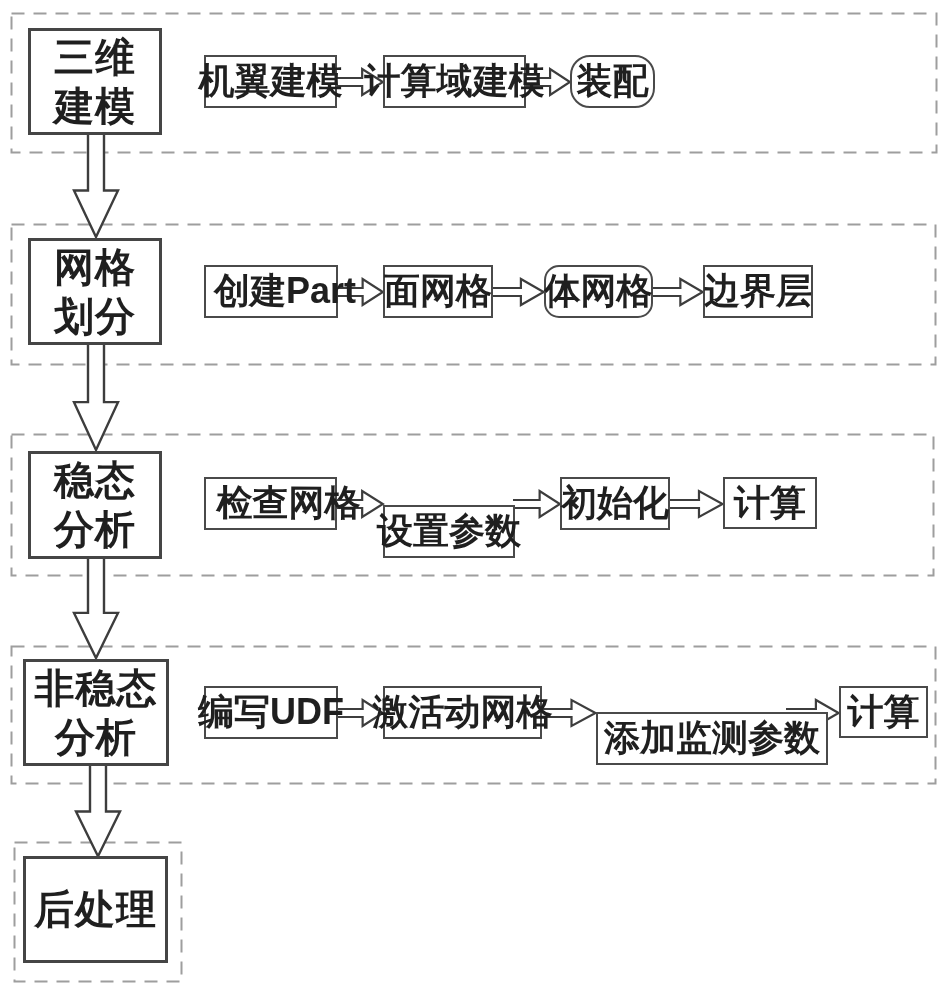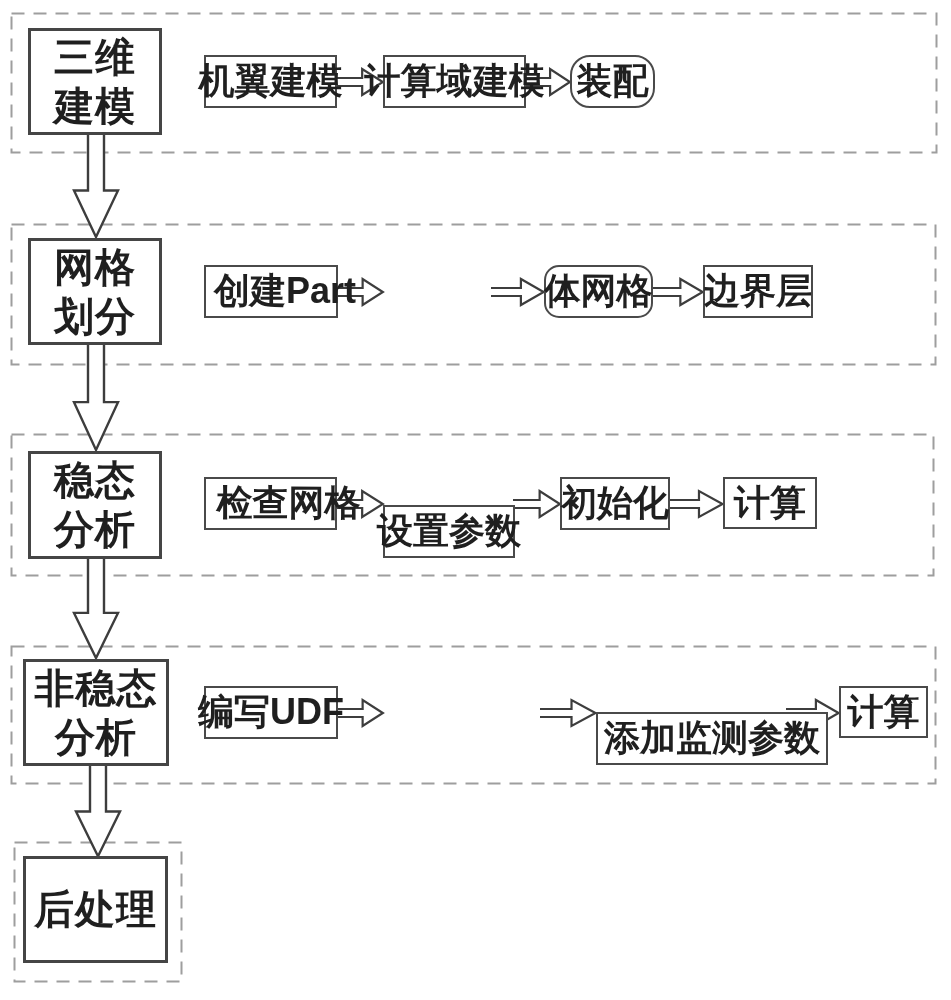--- a/index.html
+++ b/index.html
@@ -121,20 +121,21 @@
         <polygon points="-2,11 25,11 25,2 44,15 25,28 25,19 -2,19" fill="#ffffff" stroke="#3d3d3d" stroke-width="2.2" vector-effect="non-scaling-stroke"></polygon>
       </svg>
   </div>
   <div class="h-arrow" style="left:524px; top:67px; width:48px; height:30px;">
     <svg viewBox="0 0 46 30" preserveAspectRatio="none">
         <polygon points="-2,11 25,11 25,2 44,15 25,28 25,19 -2,19" fill="#ffffff" stroke="#3d3d3d" stroke-width="2.2" vector-effect="non-scaling-stroke"></polygon>
       </svg>
   </div>
 
   <div class="step-box" style="left:204px; top:265px; width:134px; height:53px;padding-left:28px;">创建Part</div>
+  <div class="step-box" style="left:383px; top:265px; width:110px; height:53px;">面网格</div>
   <div class="step-box" style="left:544px; top:265px; width:109px; height:53px;border-radius:15px;">体网格</div>
   <div class="step-box" style="left:703px; top:265px; width:110px; height:53px;">边界层</div>
   <div class="h-arrow" style="left:336px; top:277px; width:49px; height:30px;">
     <svg viewBox="0 0 46 30" preserveAspectRatio="none">
         <polygon points="-2,11 25,11 25,2 44,15 25,28 25,19 -2,19" fill="#ffffff" stroke="#3d3d3d" stroke-width="2.2" vector-effect="non-scaling-stroke"></polygon>
       </svg>
   </div>
   <div class="h-arrow" style="left:491px; top:277px; width:55px; height:30px;">
     <svg viewBox="0 0 46 30" preserveAspectRatio="none">
         <polygon points="-2,11 25,11 25,2 44,15 25,28 25,19 -2,19" fill="#ffffff" stroke="#3d3d3d" stroke-width="2.2" vector-effect="non-scaling-stroke"></polygon>
@@ -160,20 +161,21 @@
         <polygon points="-2,11 25,11 25,2 44,15 25,28 25,19 -2,19" fill="#ffffff" stroke="#3d3d3d" stroke-width="2.2" vector-effect="non-scaling-stroke"></polygon>
       </svg>
   </div>
   <div class="h-arrow" style="left:668px; top:489px; width:57px; height:30px;">
     <svg viewBox="0 0 46 30" preserveAspectRatio="none">
         <polygon points="-2,11 25,11 25,2 44,15 25,28 25,19 -2,19" fill="#ffffff" stroke="#3d3d3d" stroke-width="2.2" vector-effect="non-scaling-stroke"></polygon>
       </svg>
   </div>
 
   <div class="step-box" style="left:204px; top:686px; width:134px; height:53px;">编写UDF</div>
+  <div class="step-box" style="left:383px; top:686px; width:159px; height:53px;">激活动网格</div>
   <div class="step-box" style="left:596px; top:712px; width:232px; height:53px;">添加监测参数</div>
   <div class="step-box" style="left:839px; top:686px; width:89px; height:52px;">计算</div>
   <div class="h-arrow" style="left:336px; top:698px; width:49px; height:30px;">
     <svg viewBox="0 0 46 30" preserveAspectRatio="none">
         <polygon points="-2,11 25,11 25,2 44,15 25,28 25,19 -2,19" fill="#ffffff" stroke="#3d3d3d" stroke-width="2.2" vector-effect="non-scaling-stroke"></polygon>
       </svg>
   </div>
   <div class="h-arrow" style="left:540px; top:698px; width:58px; height:30px;">
     <svg viewBox="0 0 46 30" preserveAspectRatio="none">
         <polygon points="-2,11 25,11 25,2 44,15 25,28 25,19 -2,19" fill="#ffffff" stroke="#3d3d3d" stroke-width="2.2" vector-effect="non-scaling-stroke"></polygon>

